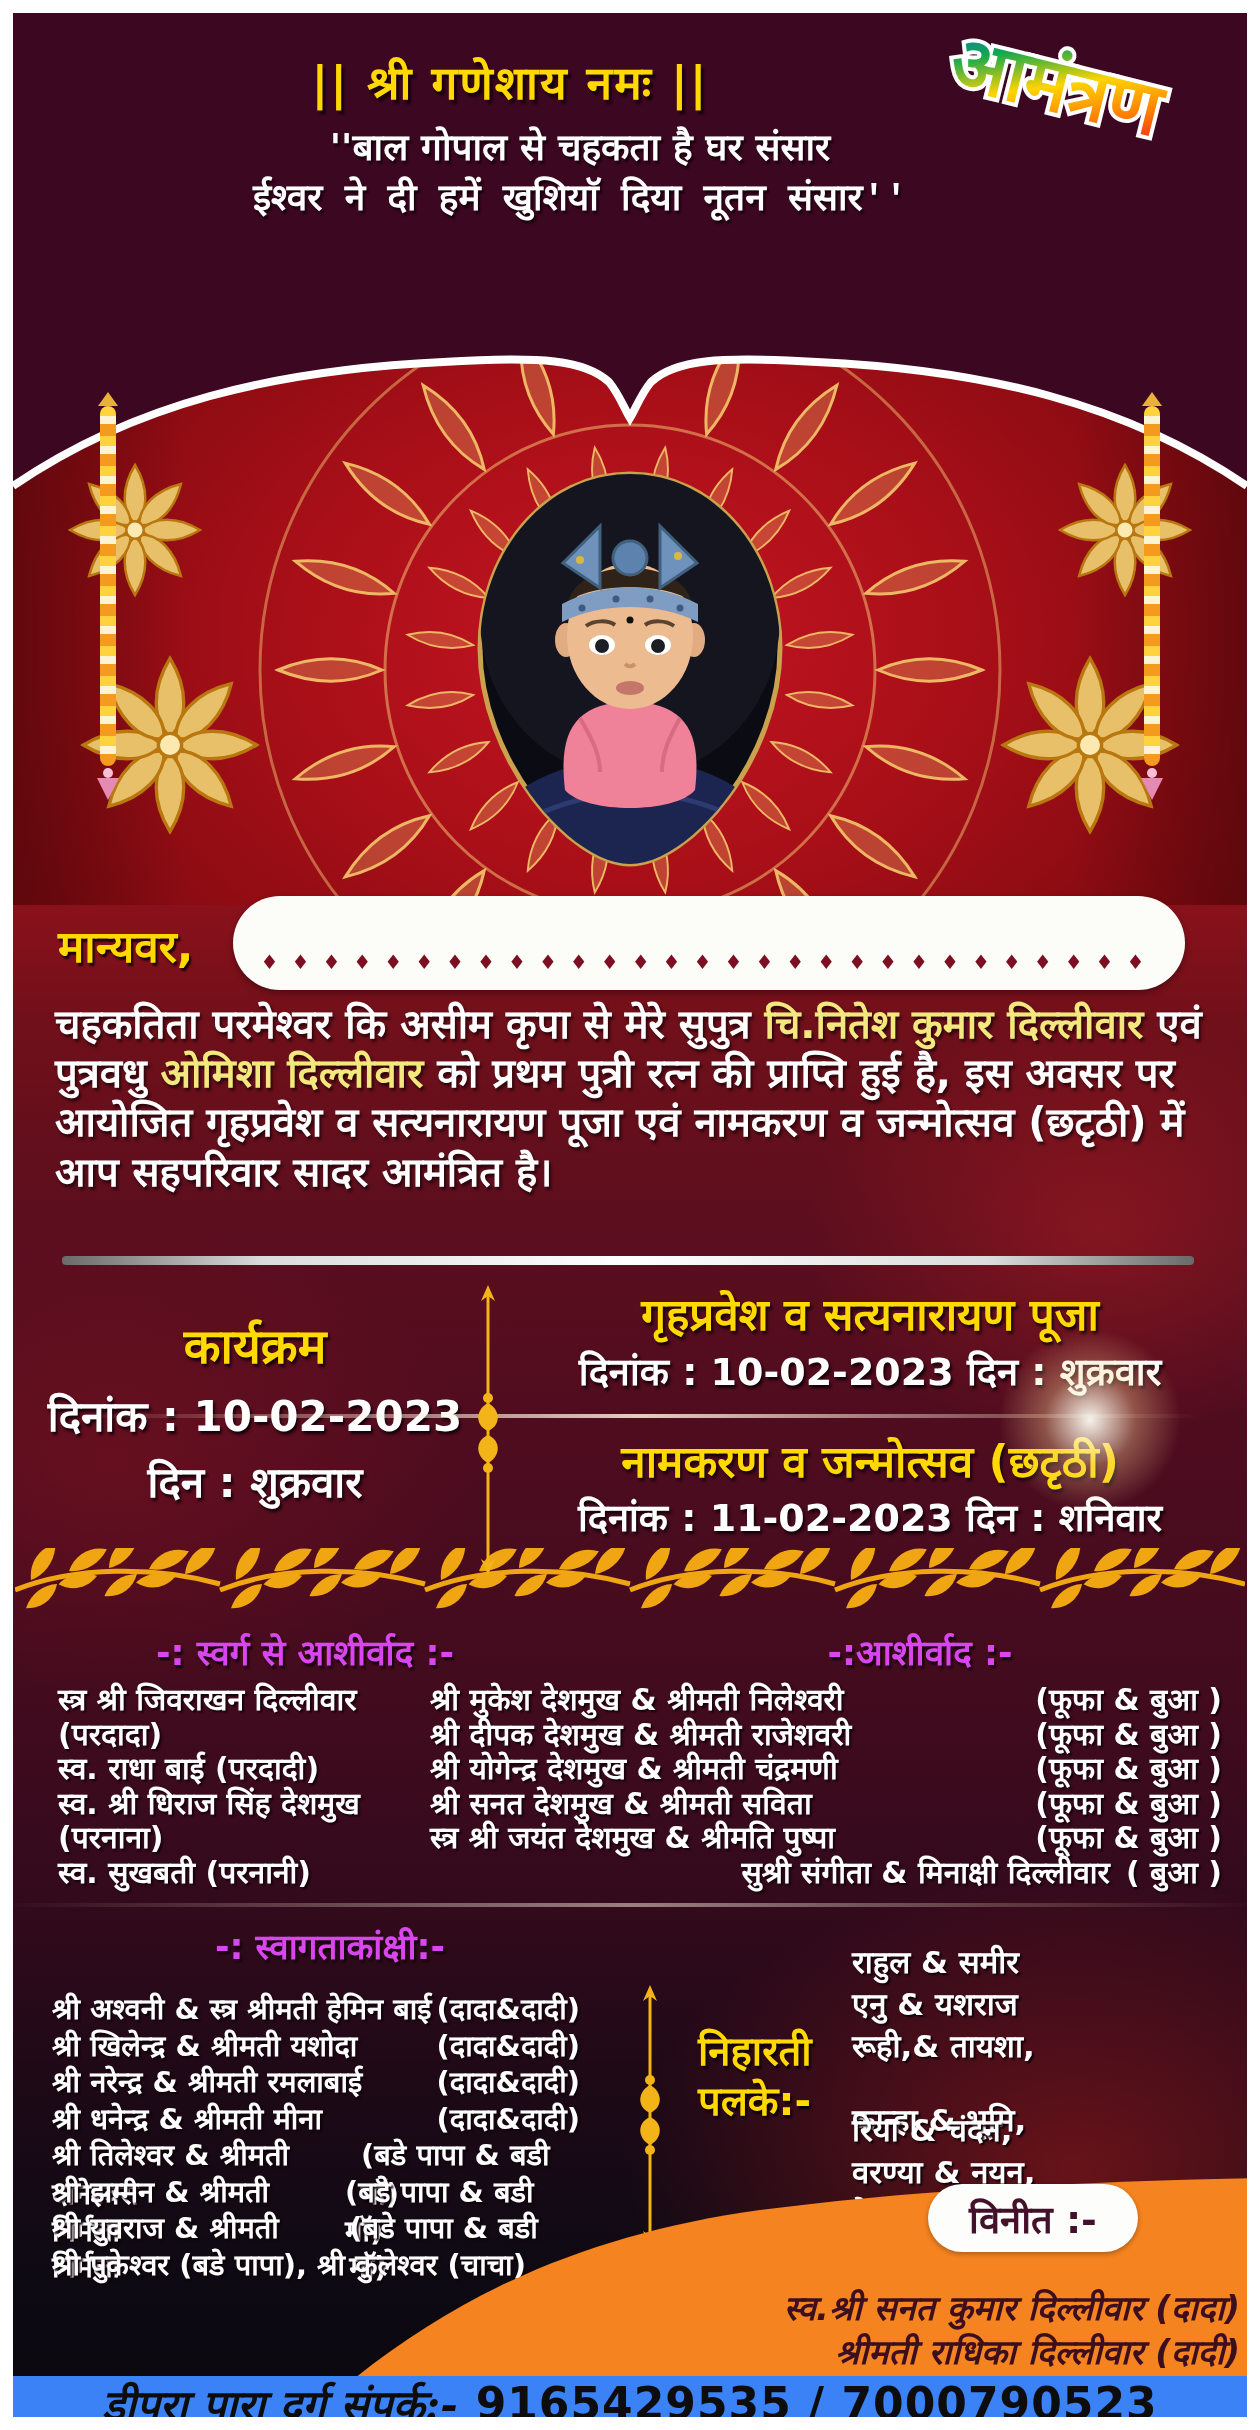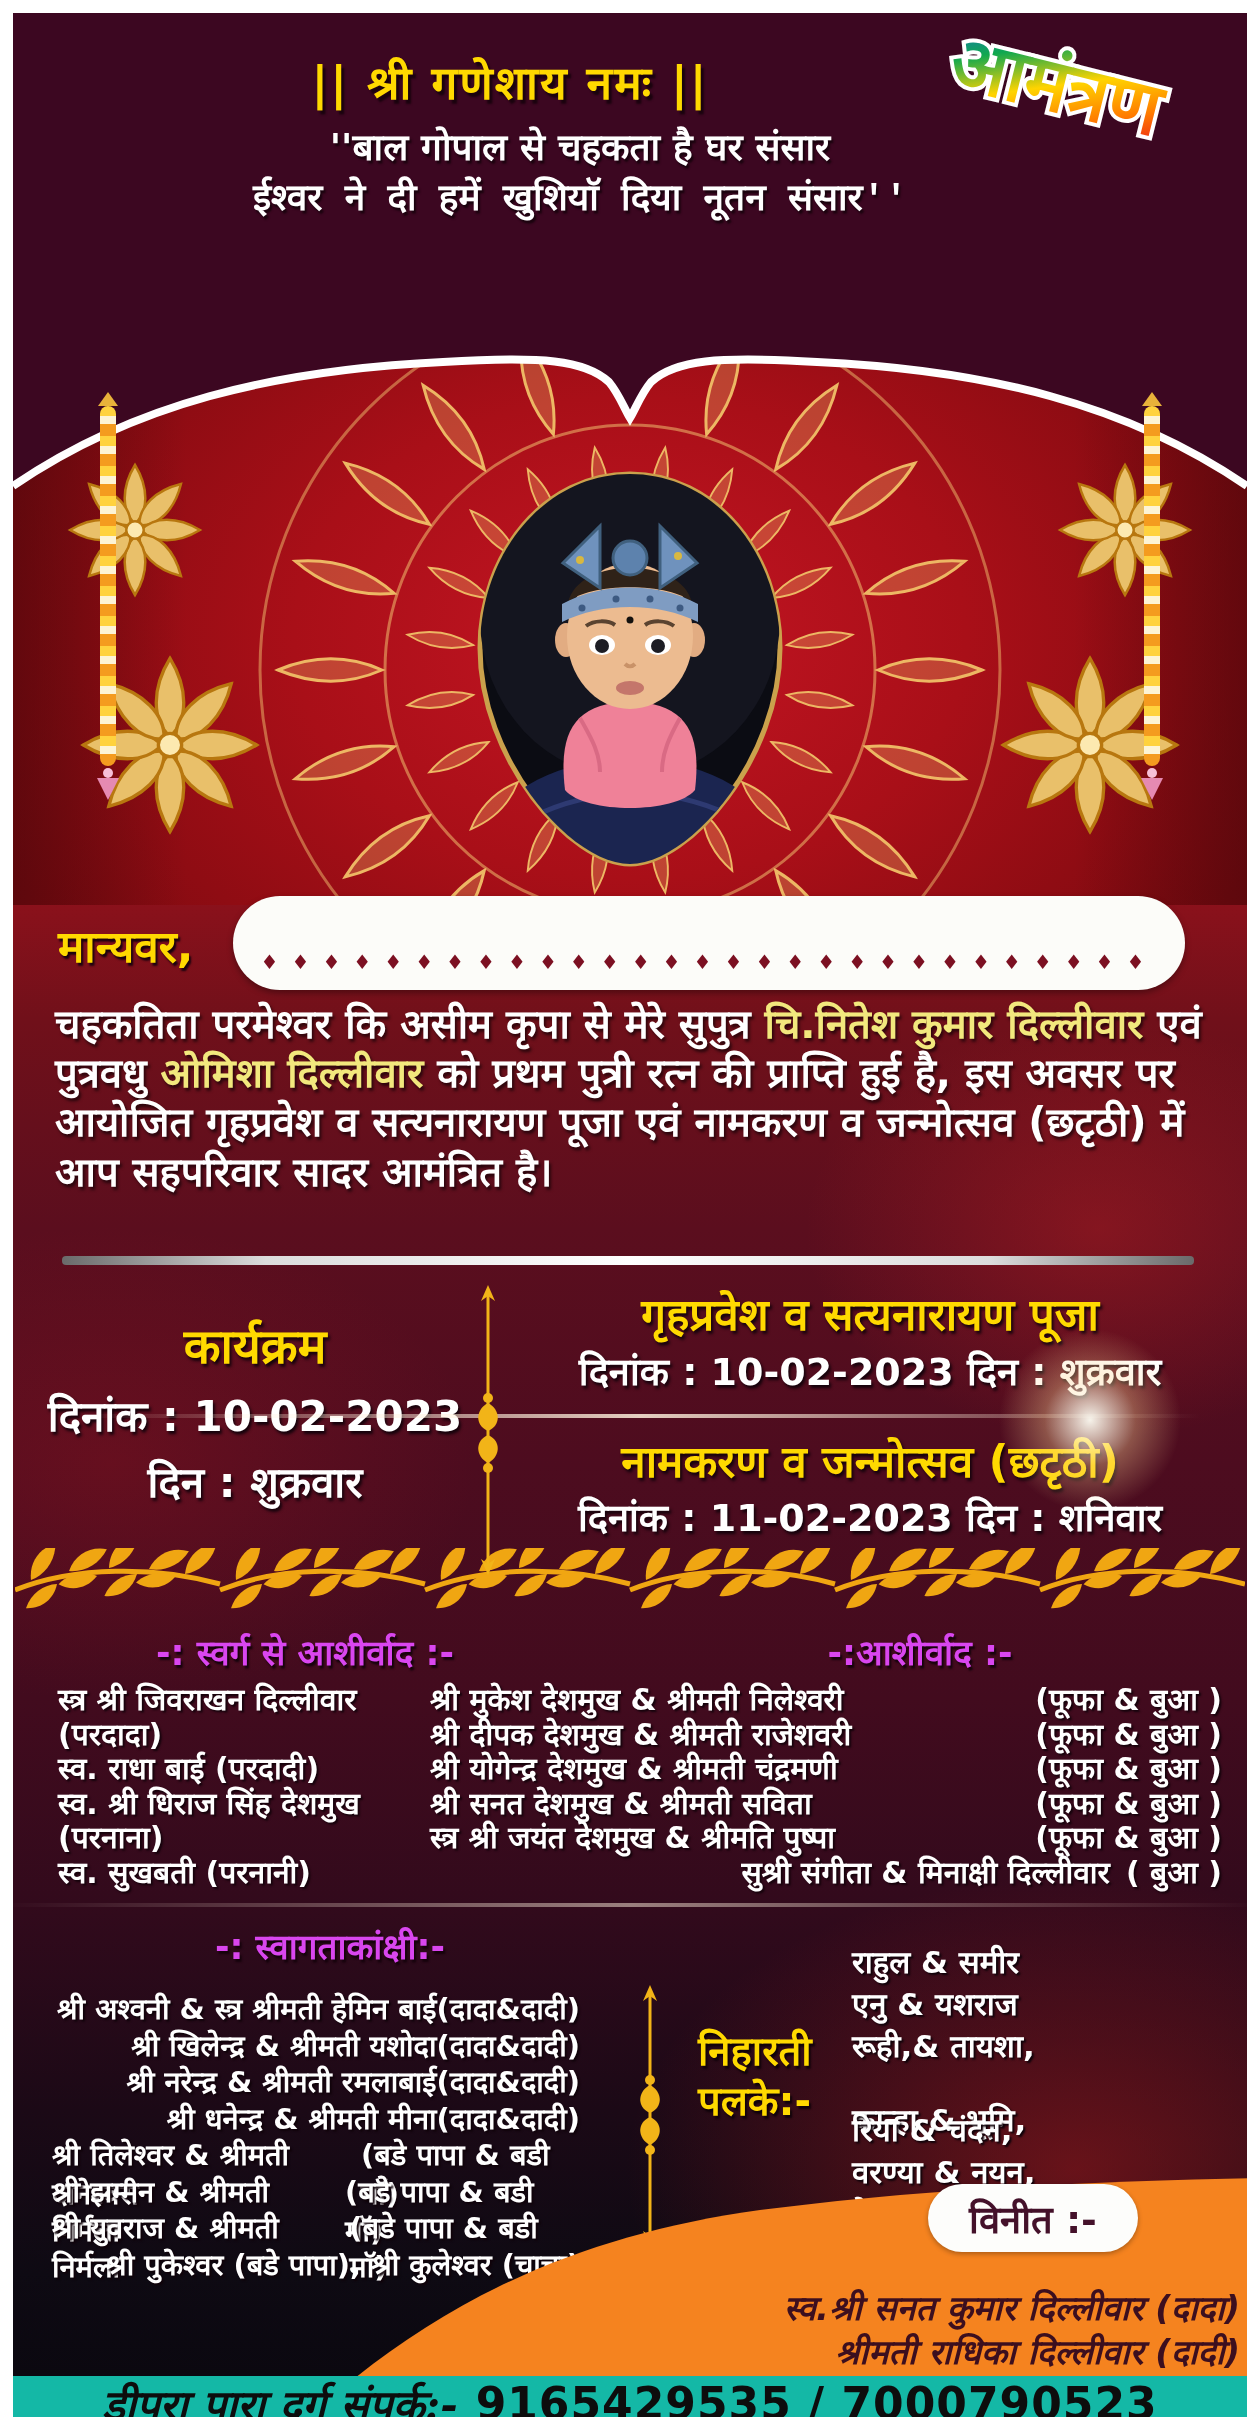--- a/index.html
+++ b/index.html
@@ -72,35 +72,35 @@
   .col-head{color:#d946ef;font-size:35px;font-weight:bold;text-shadow:2px 3px 2px #16030c;}
   .hv-head{left:70px;top:1628px;width:470px;text-align:center;}
   .bl-head{left:720px;top:1628px;width:400px;text-align:center;}
   .hv-line{left:58px;width:420px;color:#ffffff;font-size:30px;font-weight:bold;text-shadow:2px 2px 2px #16030c;}
   .bl-row{left:430px;width:792px;display:flex;justify-content:space-between;color:#ffffff;
           font-size:30px;font-weight:bold;text-shadow:2px 2px 2px #16030c;}
   .bl-row.endr{justify-content:flex-end;gap:16px;}
 
   
   .host-head{left:90px;top:1922px;width:480px;text-align:center;}
-  .host-row{left:52px;width:528px;display:flex;justify-content:flex-end;color:#ffffff;
+  .host-row{left:52px;width:528px;display:flex;justify-content:space-between;color:#ffffff;
             font-size:29px;font-weight:bold;text-shadow:2px 2px 2px #10030a;}
   .watch-title{left:698px;width:160px;color:#ffd900;font-size:40px;font-weight:bold;text-shadow:2px 3px 2px #10030a;}
   .watch-name{left:852px;width:360px;color:#ffffff;font-size:31px;font-weight:bold;text-shadow:2px 2px 2px #10030a;}
 
   
   .wave{left:0;top:2168px;width:1260px;height:210px;z-index:10;}
   .vinit-pill{left:928px;top:2184px;width:210px;height:68px;background:#fdfdfb;border-radius:34px;
       display:flex;align-items:center;justify-content:center;z-index:12;
       box-shadow:0 2px 5px rgba(0,0,0,.3);}
   .vinit-label{color:#44112a;font-size:38px;font-weight:bold;}
   .credit{left:540px;width:700px;text-align:right;color:#3c0f1f;font-size:34px;font-weight:bold;
       font-style:italic;z-index:12;}
   .cr1{top:2284px;} .cr2{top:2328px;}
-  .bottom-strip{left:0;top:2376px;width:1260px;height:54px;background:#14b8a6;z-index:15;
+  .bottom-strip{left:0;top:2376px;width:1260px;height:54px;background:#3b82f6;z-index:15;
       display:flex;align-items:center;justify-content:center;gap:18px;}
   .venue{font-family:"DejaVu Serif","Liberation Serif",serif;font-style:italic;font-weight:bold;
       font-size:42px;color:#0d0d0d;}
   .phones{font-size:44px;font-weight:bold;color:#0d0d0d;letter-spacing:1px;}
 </style>
 </head>
 <body>
 
 <div id="card">
 

